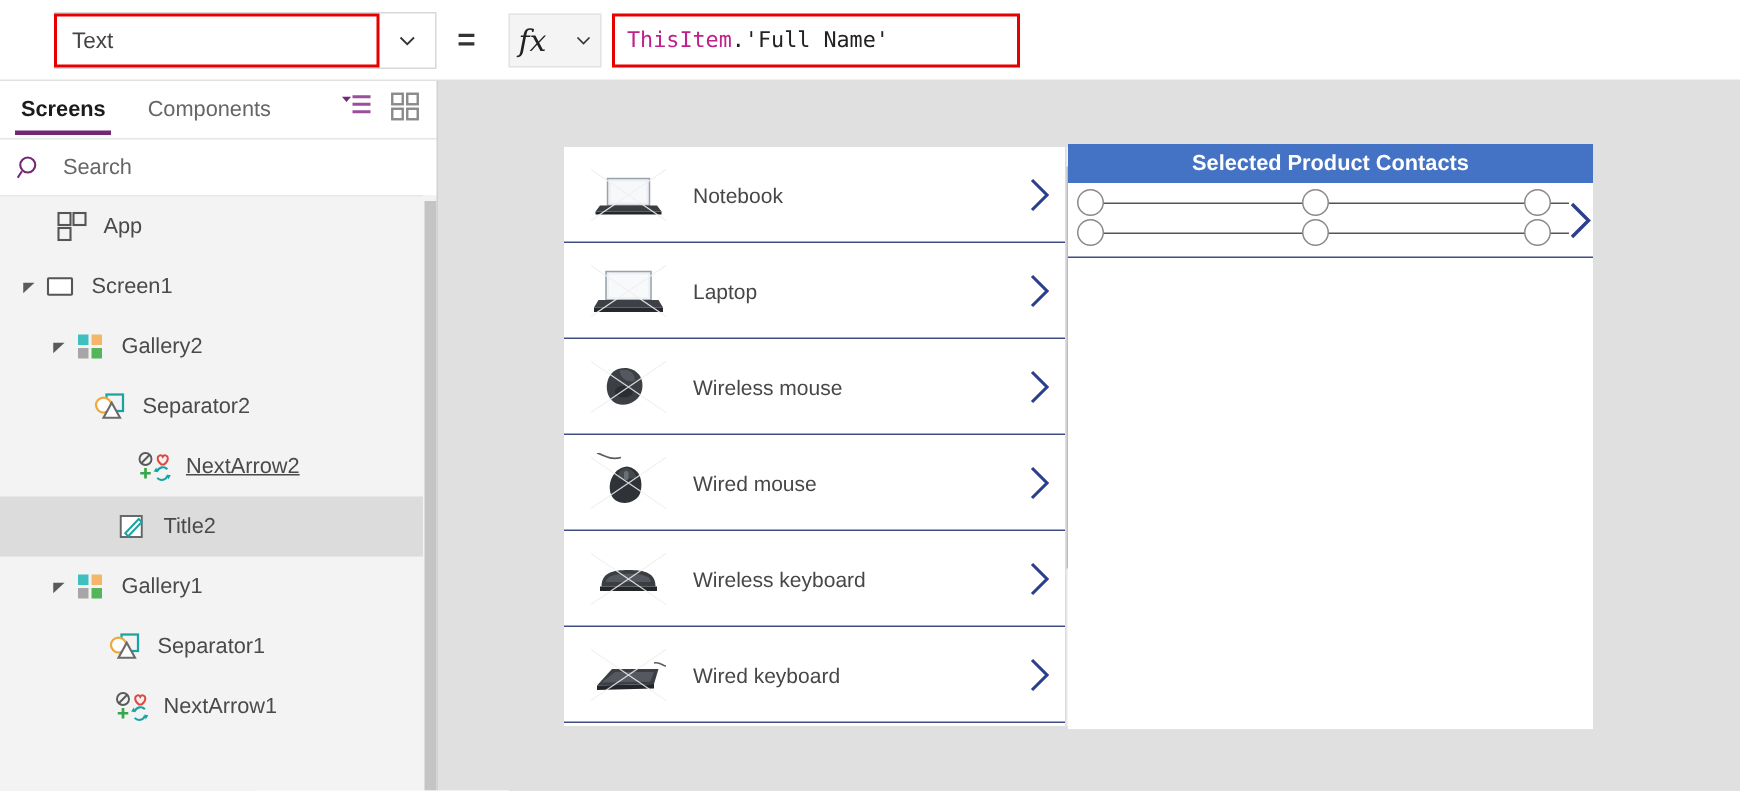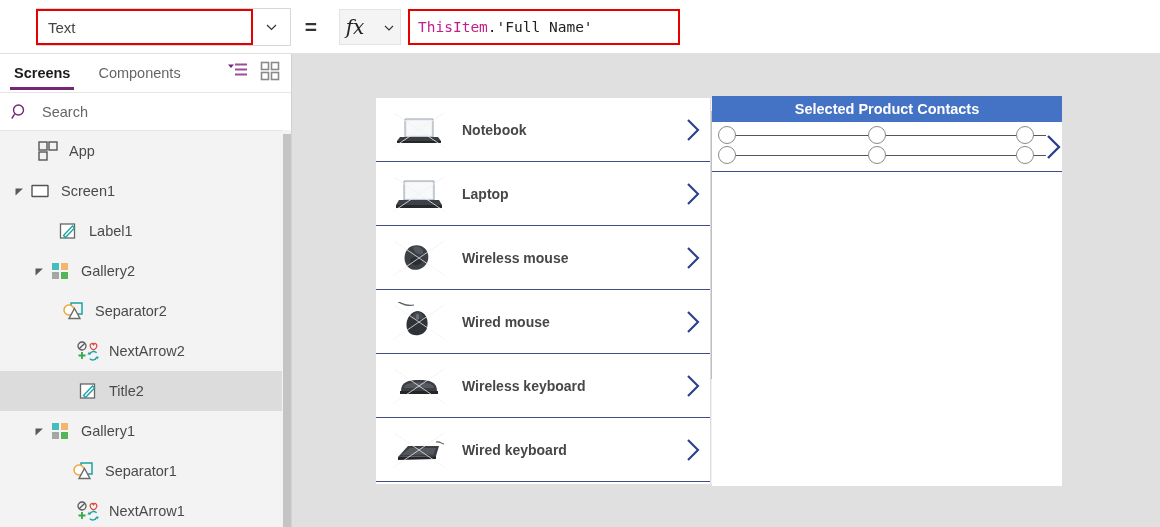--- a/index.html
+++ b/index.html
@@ -243,21 +243,21 @@
   }
   .prod-thumb {
     width: 58px; height: 44px;
     margin-left: 14px; margin-right: 14px;
     flex: 0 0 58px;
     display: flex; align-items: center; justify-content: center;
   }
   .prod-name {
     flex: 1;
     font-size: 14px;
-    font-weight: bold;
+    font-weight: normal;
     color: #474747;
   }
   .prod-chevron {
     width: 34px;
     flex: 0 0 34px;
     display: flex; align-items: center; justify-content: center;
   }
   #gallery-scrollbar {
     position: absolute;
     left: 418px; top: 44px;
@@ -415,30 +415,20 @@
           </svg>
       </span>
       <span class="t-icon">
         <svg width="20" height="20" viewBox="0 0 20 20">
           <rect x="2" y="4.5" width="16" height="11" rx="0.5" fill="#ffffff" stroke="#555" stroke-width="1.4"></rect>
         </svg>
       </span>
       <span class="t-label">Screen1</span>
     </div>
 
-    <div class="tree-item" style="padding-left:38px;">
-      <span class="twisty"></span>
-      <span class="t-icon">
-        <svg width="20" height="20" viewBox="0 0 20 20">
-          <rect x="2.5" y="3" width="14" height="14" fill="#ffffff" stroke="#666" stroke-width="1.3"></rect>
-          <path d="M5.5 14.5 L14.5 5 L16.5 7 L7.5 16.5 Z" fill="#ffffff" stroke="#1aa3a3" stroke-width="1.3"></path>
-        </svg>
-      </span>
-      <span class="t-label">Label1</span>
-    </div>
 
     <div class="tree-item" style="padding-left:30px;">
       <span class="twisty">
         <svg width="9" height="9" viewBox="0 0 9 9">
             <path d="M0.5 1.5 L8 1.5 L0.5 8.5 Z" fill="#5a5a5a"></path>
           </svg>
       </span>
       <span class="t-icon">
         <svg width="20" height="20" viewBox="0 0 20 20">
           <rect x="2" y="2" width="7" height="7" fill="#41bfbf"></rect>
@@ -455,21 +445,21 @@
       <span class="t-icon">
         <svg width="22" height="20" viewBox="0 0 22 20">
           <rect x="8" y="2" width="11" height="11" fill="none" stroke="#1aa3a3" stroke-width="1.5"></rect>
           <circle cx="6" cy="9" r="5" fill="#ffffff" stroke="#f0a73c" stroke-width="1.5"></circle>
           <path d="M11.5 7.5 L17 17.5 L6 17.5 Z" fill="#ffffff" stroke="#6b6b6b" stroke-width="1.4"></path>
         </svg>
       </span>
       <span class="t-label">Separator2</span>
     </div>
 
-    <div class="tree-item" style="padding-left:58px;">
+    <div class="tree-item" style="padding-left:73px;text-decoration:underline;">
       <span class="twisty"></span>
       <span class="t-icon">
         <svg width="22" height="20" viewBox="0 0 22 20">
           <circle cx="5" cy="5" r="4" fill="none" stroke="#5a5a5a" stroke-width="1.3"></circle>
           <line x1="2.2" y1="7.8" x2="7.8" y2="2.2" stroke="#5a5a5a" stroke-width="1.3"></line>
           <path d="M15.5 8.6 C12.4 6.3 12.6 3.2 14.6 2.6 C15.6 2.3 16.2 3 16.5 3.6 C16.8 3 17.4 2.3 18.4 2.6 C20.4 3.2 20.6 6.3 17.5 8.6 Z" fill="none" stroke="#e0483f" stroke-width="1.3"></path>
           <path d="M5 11 L5 18 M1.5 14.5 L8.5 14.5" stroke="#3aa64a" stroke-width="1.8"></path>
           <path d="M12.8 13.3 A4 4 0 0 1 19.6 11.8 M19.6 16.2 A4 4 0 0 1 12.8 17.6" fill="none" stroke="#1aa3a3" stroke-width="1.4"></path>
           <path d="M12.2 10.6 L13.3 13.8 L10.4 13.4 Z" fill="#1aa3a3"></path>
           <path d="M20.2 18.6 L19.1 15.4 L21.9 15.8 Z" fill="#1aa3a3"></path>

